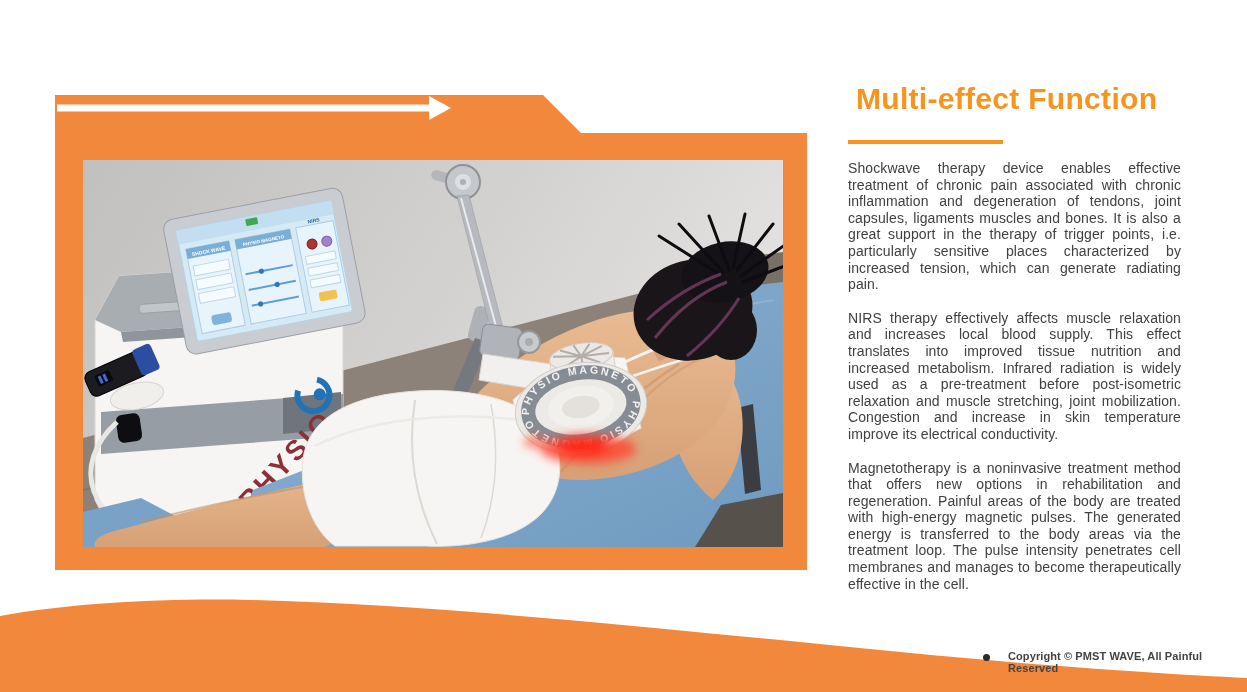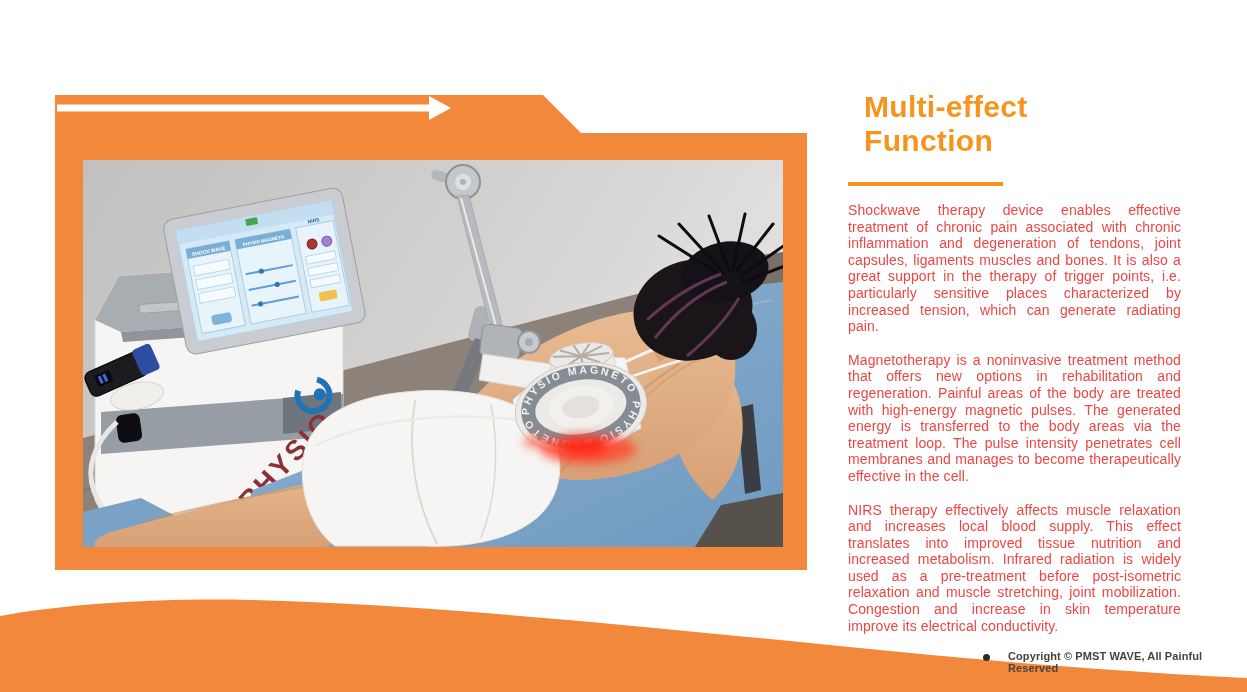--- a/index.html
+++ b/index.html
@@ -5,24 +5,24 @@
   html,body{margin:0;padding:0;background:#ffffff;}
   .canvas{position:relative;width:1247px;height:692px;background:#ffffff;overflow:hidden;
           font-family:"Liberation Sans",sans-serif;}
   
   .frame{position:absolute;left:55px;top:95px;width:752px;height:475px;background:#F2883B;
          clip-path:polygon(0 0,488px 0,526px 38px,752px 38px,752px 100%,0 100%);}
   .arrow-svg{position:absolute;left:2px;top:0px;}
   .photo{position:absolute;left:28px;top:65px;width:700px;height:387px;background:#cdcbc9;overflow:hidden;}
   
   .right-col{position:absolute;left:848px;top:74px;width:333px;}
-  .title{margin:16px;font-size:30px;line-height:34px;font-weight:bold;color:#F7941E;letter-spacing:.3px;}
+  .title{margin:8px;font-size:30px;line-height:34px;font-weight:bold;color:#F7941E;letter-spacing:.3px;}
   .rule{width:155px;height:4px;background:#F7941E;margin-top:24px;}
   .paras{margin-top:16px;}
-  .paras p{margin:10px 0 17px 0;font-size:14px;line-height:16.6px;color:#ef4444;
+  .paras p{margin:10px 0 17px 0;font-size:14px;line-height:16.6px;color:#404040;
            text-align:justify;letter-spacing:.1px;}
   
   .wave{position:absolute;left:0;top:598px;width:1247px;height:94px;}
   
   .bullet{position:absolute;left:983px;top:654px;width:7px;height:7px;border-radius:50%;background:#2a2a2a;}
   .copyright{position:absolute;left:1008px;top:650px;font-size:11px;font-weight:bold;color:#474240;letter-spacing:.1px;}
 </style>
 </head>
 <body>
 
@@ -214,22 +214,22 @@
         </g>
       </svg>
     </div>
   </div>
 
   <div class="right-col">
     <h1 class="title">Multi-effect Function</h1>
     <div class="rule"></div>
     <div class="paras">
       <p>Shockwave therapy device enables effective treatment of chronic pain associated with chronic inflammation and degeneration of tendons, joint capsules, ligaments muscles and bones. It is also a great support in the therapy of trigger points, i.e. particularly sensitive places characterized by increased tension, which can generate radiating pain.</p>
+      <p>NIRS therapy effectively affects muscle relaxation and increases local blood supply. This effect translates into improved tissue nutrition and increased metabolism. Infrared radiation is widely used as a pre-treatment before post-isometric relaxation and muscle stretching, joint mobilization. Congestion and increase in skin temperature improve its electrical conductivity.</p>
       <p>Magnetotherapy is a noninvasive treatment method that offers new options in rehabilitation and regeneration. Painful areas of the body are treated with high-energy magnetic pulses. The generated energy is transferred to the body areas via the treatment loop. The pulse intensity penetrates cell membranes and manages to become therapeutically effective in the cell.</p>
-      <p>NIRS therapy effectively affects muscle relaxation and increases local blood supply. This effect translates into improved tissue nutrition and increased metabolism. Infrared radiation is widely used as a pre-treatment before post-isometric relaxation and muscle stretching, joint mobilization. Congestion and increase in skin temperature improve its electrical conductivity.</p>
     </div>
   </div>
 
   <svg class="wave" width="1247" height="94">
     <path d="M0,18 C70,5 170,0 250,2 C430,7 620,26 880,52 C1030,67 1160,76 1247,80 L1247,94 L0,94 Z" fill="#F2883B"></path>
   </svg>
 
   <div class="bullet"></div>
   <div class="copyright">Copyright © PMST WAVE, All Painful Reserved</div>
 

